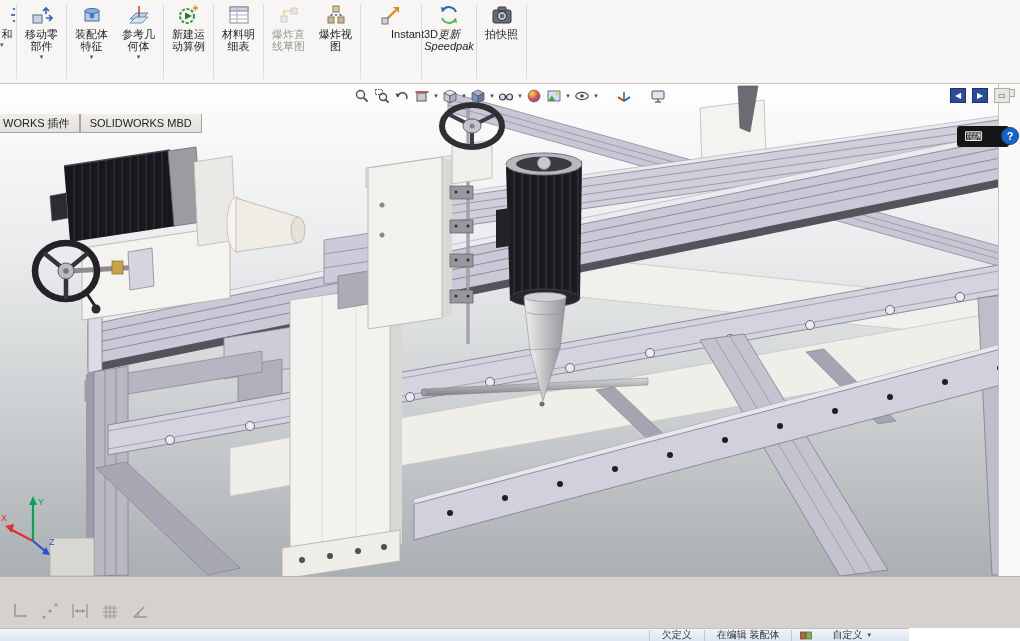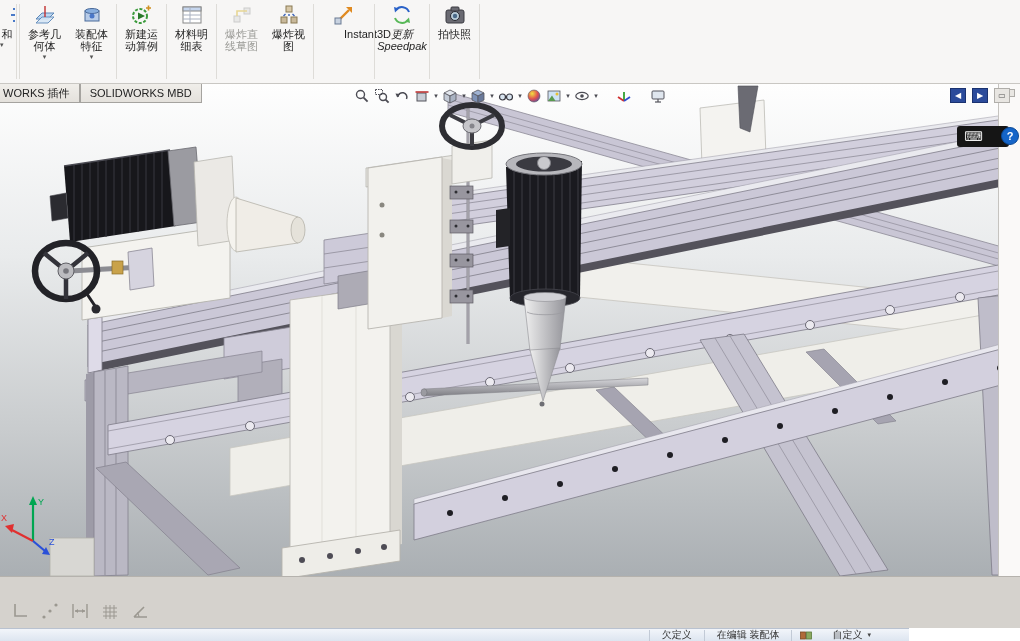--- a/index.html
+++ b/index.html
@@ -31,21 +31,21 @@
   .tb-btn.disabled { color:#9b9b97; }
   .tb-btn.disabled .ic { opacity:.45; }
   .tb-sep { width:1px; background:#dedcd8; margin:4px 1px; }
   .tb-fill { flex:1; }
 
   
   .tabs-row { position:absolute; top:0; left:0; display:flex; z-index:6; }
   .tab {
     height:19px; display:flex; align-items:center; padding:0 9px;
     background:linear-gradient(#f0eeea,#e4e1dc); border:1px solid #a5a39f; border-top:none;
-    font-size:11px; color:#222; white-space:nowrap;
+    font-size:11px; color:#222; white-space:nowrap;margin-top:30px;
   }
   .tab.cut { padding-left:3px; border-left:none; }
 
   
   .viewport { position:absolute; top:84px; left:0; width:1020px; height:492px; overflow:hidden; }
   .viewport svg.model { position:absolute; top:0; left:0; z-index:1; }
 
   .task-strip {
     position:absolute; top:0; right:0; width:22px; height:100%; z-index:2;
     background:#faf9f8; border-left:1px solid #c5c3bf;
@@ -108,44 +108,54 @@
     <span class="ic">
       <svg viewBox="0 0 24 24">
           <path d="M22 6 h-9 M22 12 h-11 M22 18 h-9" stroke="#4a7ac8" stroke-width="2" fill="none"></path>
         </svg>
     </span>
     <span class="lbl">和</span>
     <span class="dd">▾</span>
   </div>
   <div class="tb-sep"></div>
 
-
-  <div class="tb-sep"></div>
+  <div class="tb-btn">
+    <span class="ic">
+      <svg viewBox="0 0 24 24">
+          <rect x="3" y="12" width="9" height="8" fill="#c8d2e4" stroke="#5a6a88"></rect>
+          <path d="M16 11 v-6 M13 8 l3 -3 3 3 M16 15 h6 M19 12 l3 3 -3 3" stroke="#2a62c8" fill="none" stroke-width="1.6"></path>
+        </svg>
+    </span>
+    <span class="lbl">移动零部件</span>
+    <span class="dd">▾</span>
+  </div>
+
+  <div class="tb-sep"></div>
+
+  <div class="tb-btn">
+    <span class="ic">
+      <svg viewBox="0 0 24 24">
+          <rect x="5" y="8" width="14" height="10" fill="#b8cce8" stroke="#4a6a9a"></rect>
+          <ellipse cx="12" cy="8" rx="7" ry="2.5" fill="#88aede" stroke="#4a6a9a"></ellipse>
+          <circle cx="12" cy="13" r="2.5" fill="#4a77c8"></circle>
+        </svg>
+    </span>
+    <span class="lbl">装配体特征</span>
+    <span class="dd">▾</span>
+  </div>
 
   <div class="tb-btn">
     <span class="ic">
       <svg viewBox="0 0 24 24">
           <polygon points="3,16 9,10 21,10 15,16" fill="#bcd6f0" stroke="#5a86b8"></polygon>
           <polygon points="3,20 9,14 21,14 15,20" fill="#d6e6f6" stroke="#5a86b8" opacity=".9"></polygon>
           <line x1="12" y1="3" x2="12" y2="14" stroke="#c03030" stroke-width="1.4"></line>
         </svg>
     </span>
     <span class="lbl">参考几何体</span>
-    <span class="dd">▾</span>
-  </div>
-
-  <div class="tb-btn">
-    <span class="ic">
-      <svg viewBox="0 0 24 24">
-          <rect x="5" y="8" width="14" height="10" fill="#b8cce8" stroke="#4a6a9a"></rect>
-          <ellipse cx="12" cy="8" rx="7" ry="2.5" fill="#88aede" stroke="#4a6a9a"></ellipse>
-          <circle cx="12" cy="13" r="2.5" fill="#4a77c8"></circle>
-        </svg>
-    </span>
-    <span class="lbl">装配体特征</span>
     <span class="dd">▾</span>
   </div>
   <div class="tb-sep"></div>
 
   <div class="tb-btn">
     <span class="ic">
       <svg viewBox="0 0 24 24">
           <circle cx="10" cy="13" r="7" fill="none" stroke="#3a9a3a" stroke-width="2" stroke-dasharray="3 1.6"></circle>
           <polygon points="8,9.5 15,13 8,16.5" fill="#2a7a2a"></polygon>
           <path d="M16 5 h5 M18.5 2.5 v5" stroke="#d09020" stroke-width="1.6"></path>

